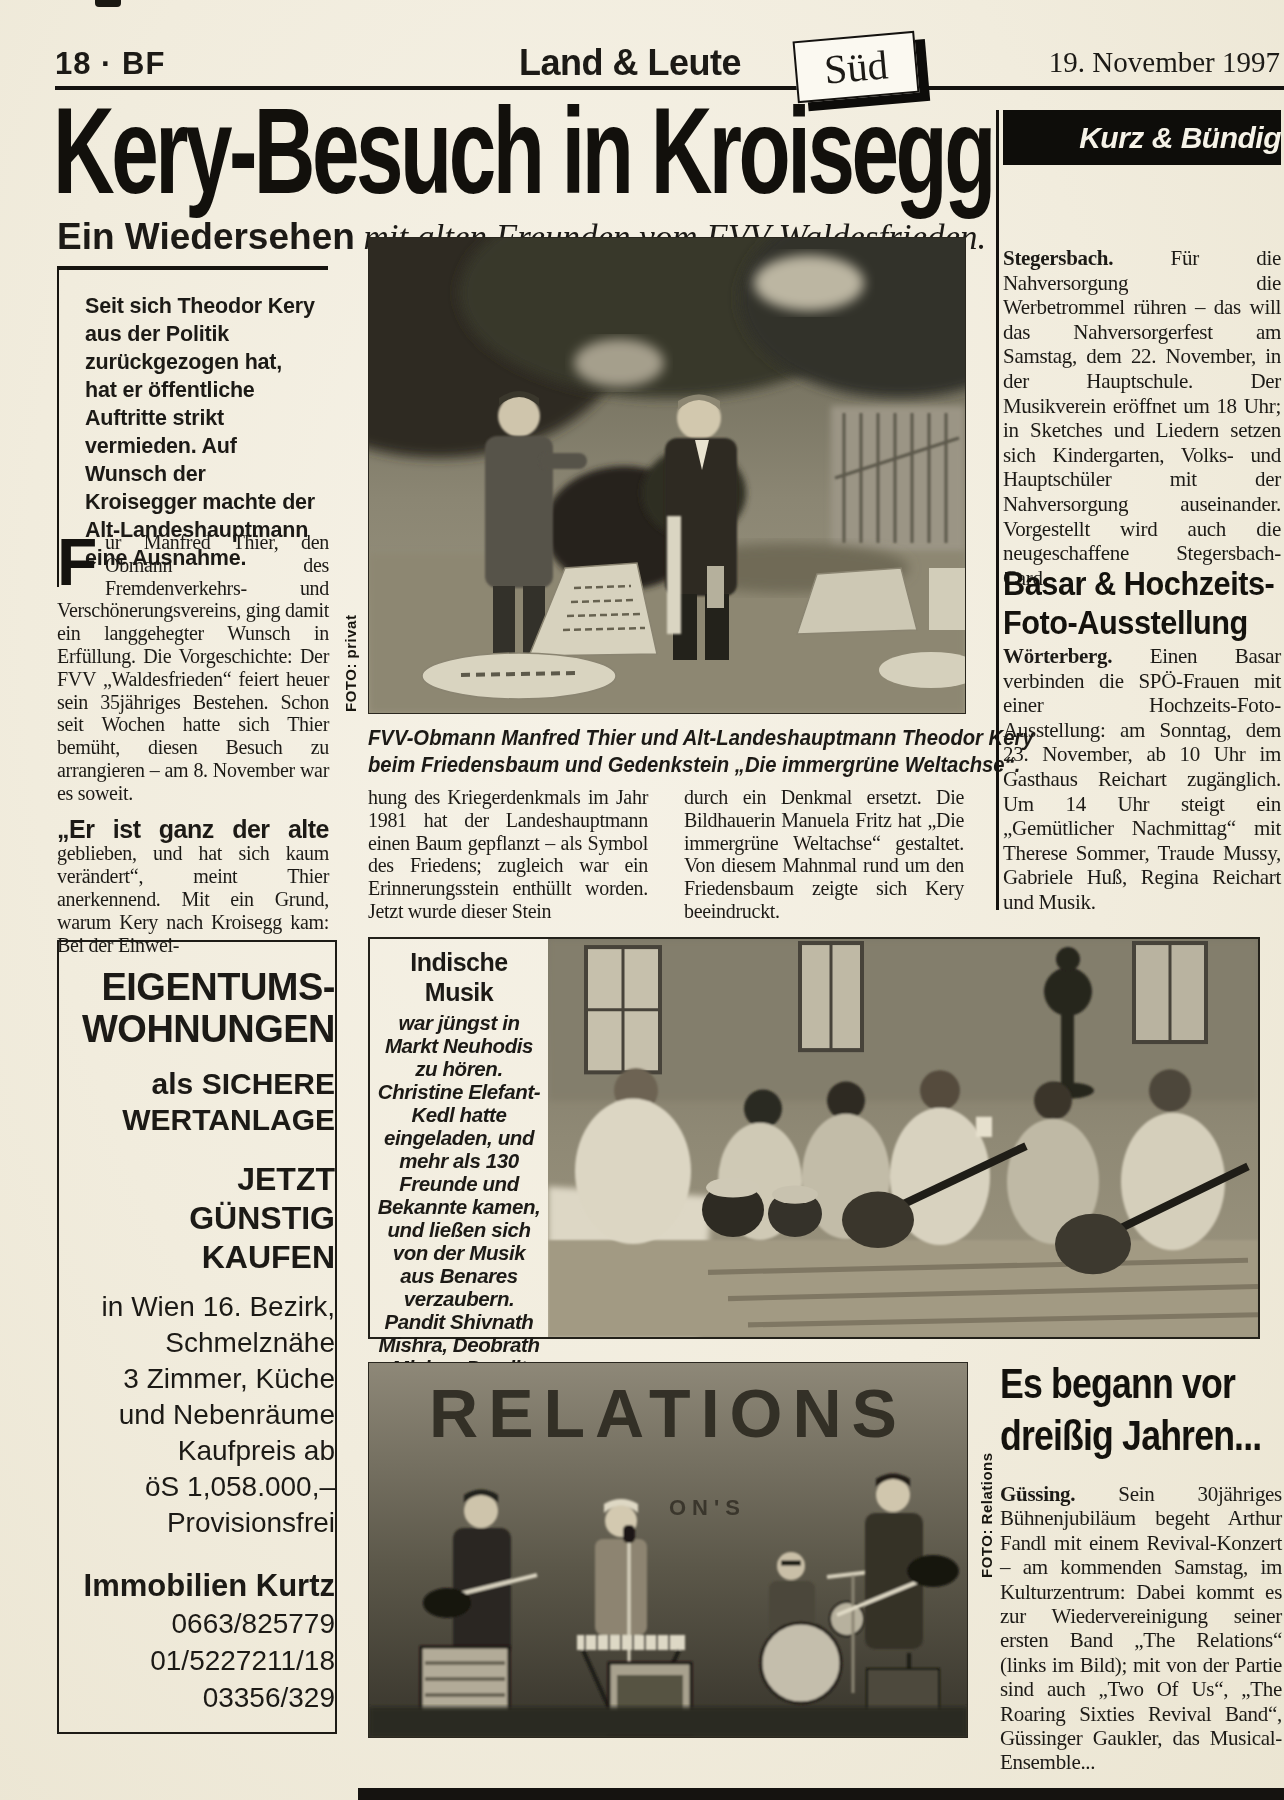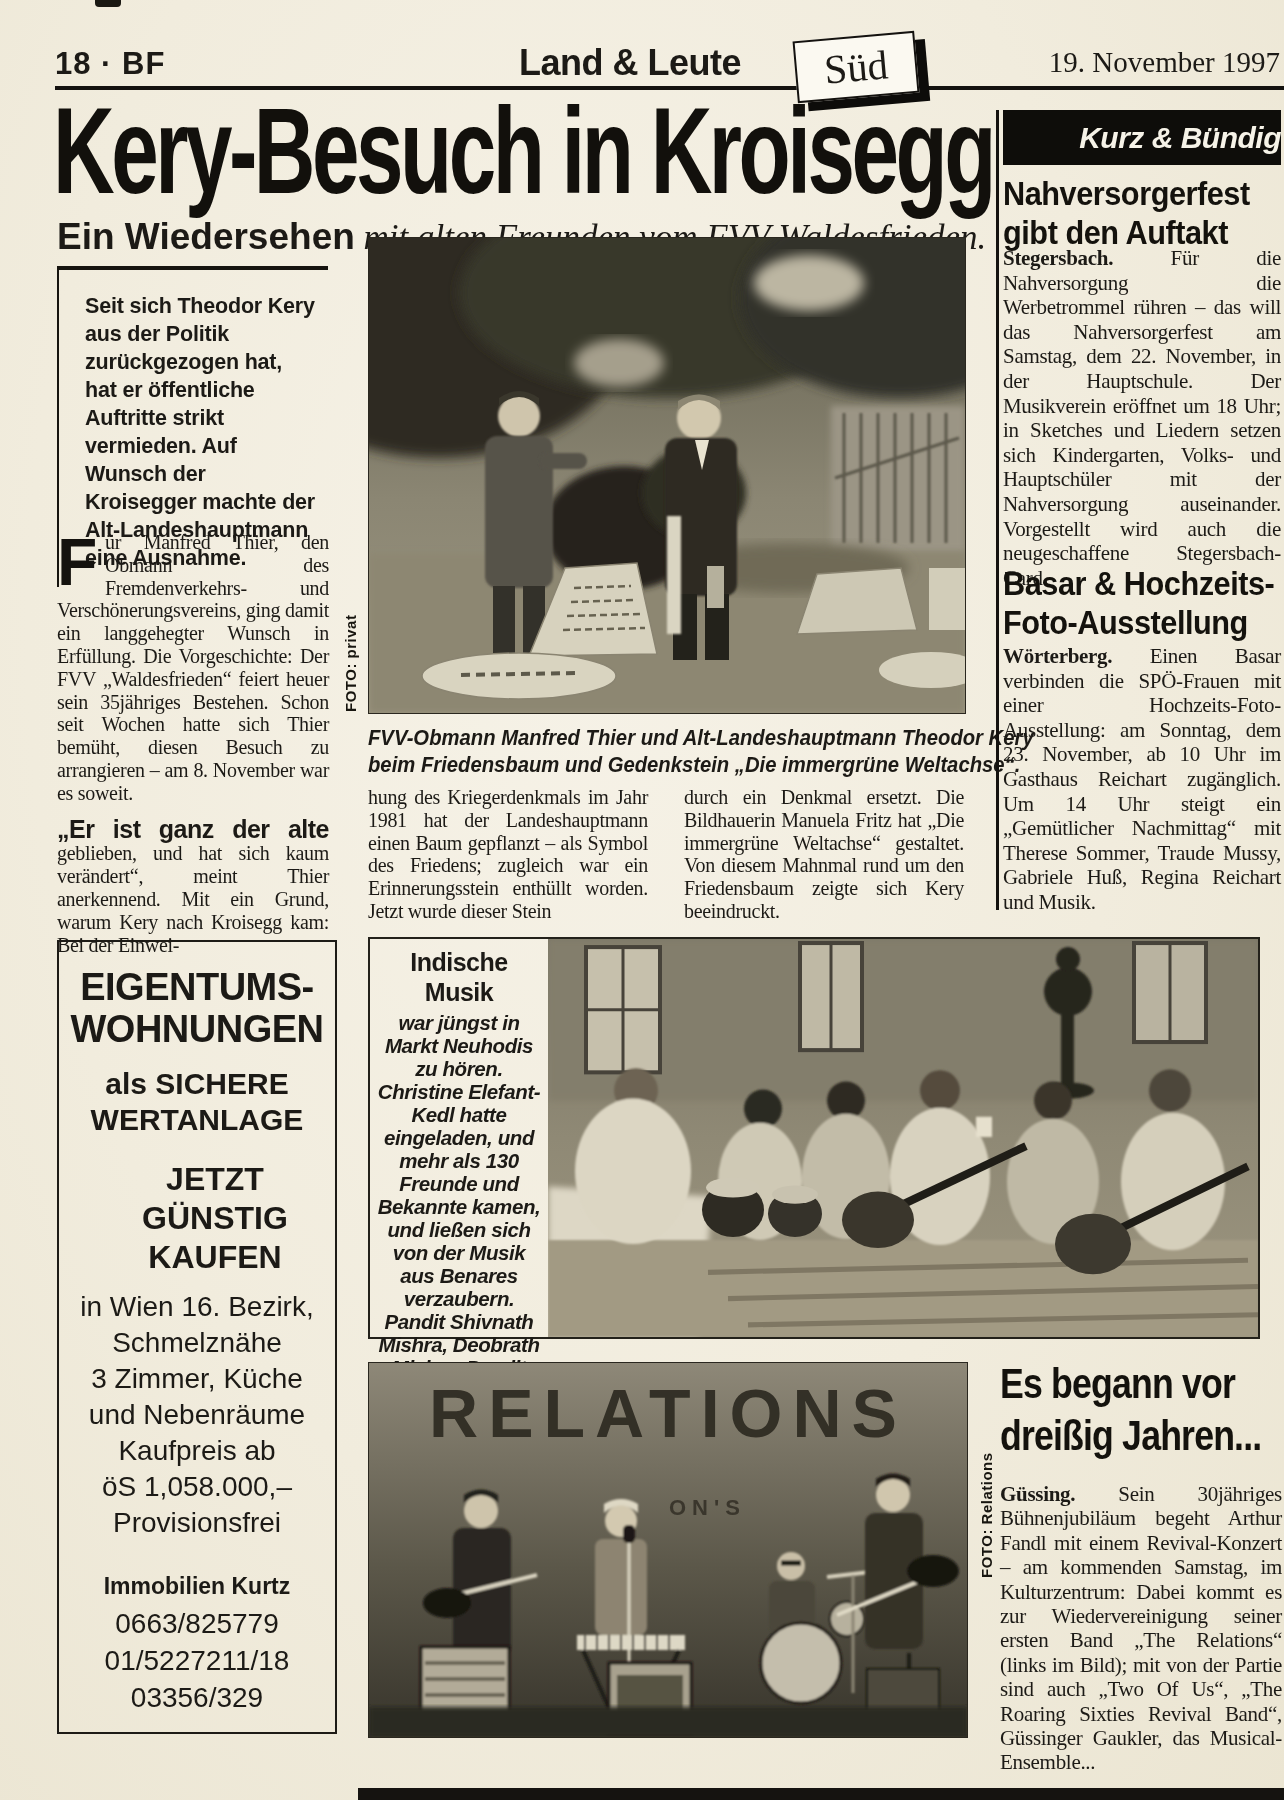--- a/index.html
+++ b/index.html
@@ -32,26 +32,26 @@
                font-size:21.5px;line-height:28px;letter-spacing:-0.2px;}
   .leftcol{left:57px;top:531px;width:272px;}
   .bodytext{font-size:20px;line-height:22.8px;text-align:justify;letter-spacing:-0.3px;}
   .dropcap{float:left;font-family:"Liberation Sans",sans-serif;font-weight:bold;
            font-size:66px;line-height:54px;padding:4px 8px 0 0;color:#14120e;}
   .p2{margin-top:13px;}
   .lead-sans{font-family:"Liberation Sans",sans-serif;font-weight:bold;font-size:25px;letter-spacing:-0.5px;}
   .lead-serif{font-weight:bold;}
   
   .ad-box{left:57px;top:940px;width:276px;height:790px;border:2px solid #1d1b16;
-          text-align:center;font-family:"Liberation Sans",sans-serif;}
+          text-align:right;font-family:"Liberation Sans",sans-serif;}
   .ad-l1{margin-top:24px;font-weight:bold;font-size:38px;line-height:42px;letter-spacing:-0.5px;}
   .ad-l3{margin-top:16px;font-weight:bold;font-size:30px;line-height:36px;}
   .ad-l5{margin-top:22px;font-weight:bold;font-size:32px;line-height:39px;margin-left:36px;}
   .ad-body{margin-top:12px;font-size:28px;line-height:36px;}
-  .ad-co{margin-top:26px;font-weight:bold;font-size:23px;line-height:38px;}
+  .ad-co{margin-top:26px;font-weight:bold;font-size:31px;line-height:38px;}
   .ad-tel{font-size:28px;line-height:37px;}
   
   .photo{border:1px solid #2a271f;background:#8a8577;}
   .kery-photo{left:368px;top:237px;width:596px;height:475px;}
   .vcredit{writing-mode:vertical-rl;transform:rotate(180deg);font-family:"Liberation Sans",sans-serif;
            font-weight:bold;font-size:15px;letter-spacing:0.5px;color:#17150f;}
   .credit-privat{left:342px;top:610px;height:102px;}
   .credit-relations{left:978px;top:1428px;height:150px;}
   .main-caption{left:368px;top:724px;width:596px;}
   .main-caption div{font-family:"Liberation Sans",sans-serif;font-weight:bold;font-style:italic;
@@ -220,24 +220,20 @@
     <div>beim Friedensbaum und Gedenkstein „Die immergrüne Weltachse“.</div>
   </div>
   <div class="abs col-a bodytext">hung des Kriegerdenkmals im Jahr 1981 hat der Landeshauptmann einen Baum gepflanzt – als Symbol des Friedens; zugleich war ein Erinnerungsstein enthüllt worden. Jetzt wurde dieser Stein</div>
   <div class="abs col-b bodytext">durch ein Denkmal ersetzt. Die Bildhauerin Manuela Fritz hat „Die immergrüne Weltachse“ gestaltet. Von diesem Mahnmal rund um den Friedensbaum zeigte sich Kery beeindruckt.</div>
 
   <div class="abs sb-rule"></div>
   <div class="abs kurz-band">
     <span>Kurz &amp; Bündig</span>
   </div>
 
-  <div class="abs sb-title t1">
-    <span>Nahversorgerfest</span>
-    <span>gibt den Auftakt</span>
-  </div>
   <div class="abs sb-body b1">
     <span class="lead-serif">Stegersbach.</span><span> Für die Nahversorgung die Werbetrommel rühren – das will das Nahversorgerfest am Samstag, dem 22. November, in der Hauptschule. Der Musikverein eröffnet um 18 Uhr; in Sketches und Liedern setzen sich Kindergarten, Volks- und Hauptschüler mit der Nahversorgung auseinander. Vorgestellt wird auch die neugeschaffene Stegersbach-Card.</span>
   </div>
 
   <div class="abs sb-title t2">
     <span>Basar &amp; Hochzeits-</span>
     <span>Foto-Ausstellung</span>
   </div>
   <div class="abs sb-body b2">
     <span class="lead-serif">Wörterberg.</span><span> Einen Basar verbinden die SPÖ-Frauen mit einer Hochzeits-Foto-Ausstellung: am Sonntag, dem 23. November, ab 10 Uhr im Gasthaus Reichart zugänglich. Um 14 Uhr steigt ein „Gemütlicher Nachmittag“ mit Therese Sommer, Traude Mussy, Gabriele Huß, Regina Reichart und Musik.</span>

